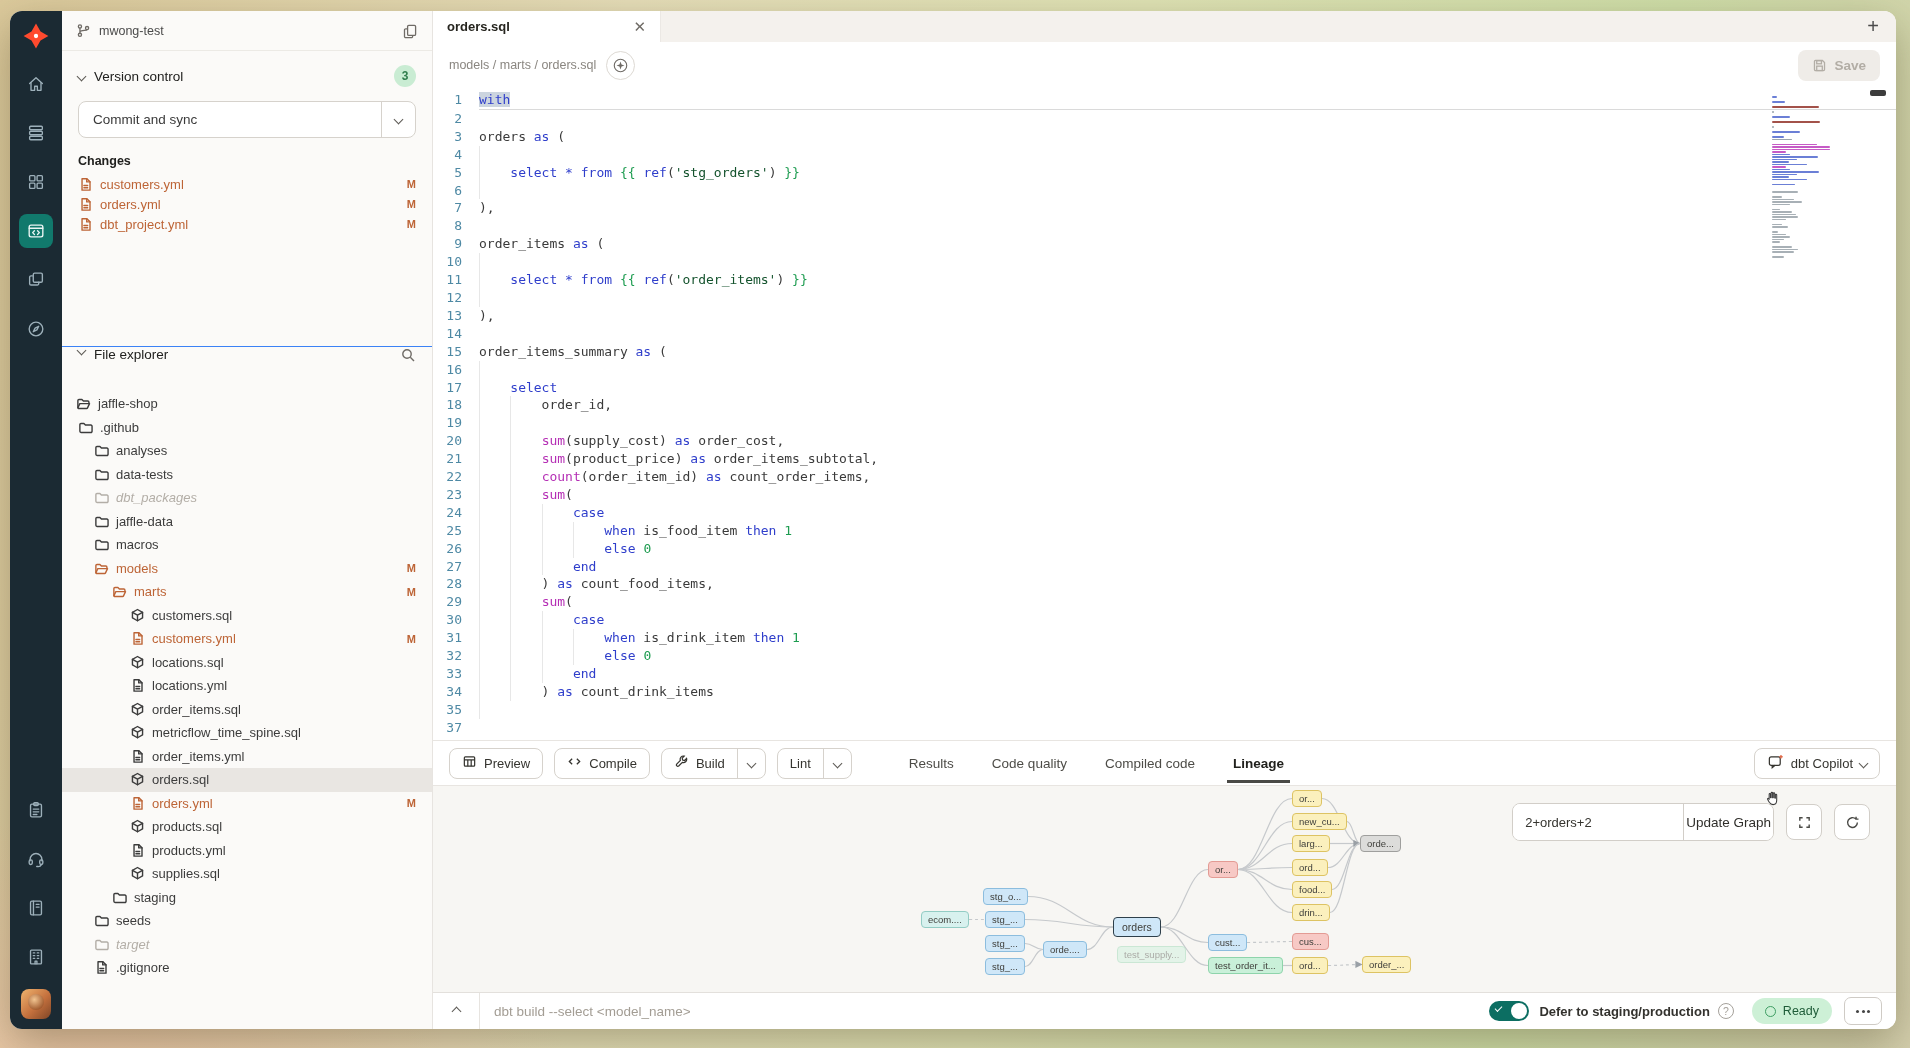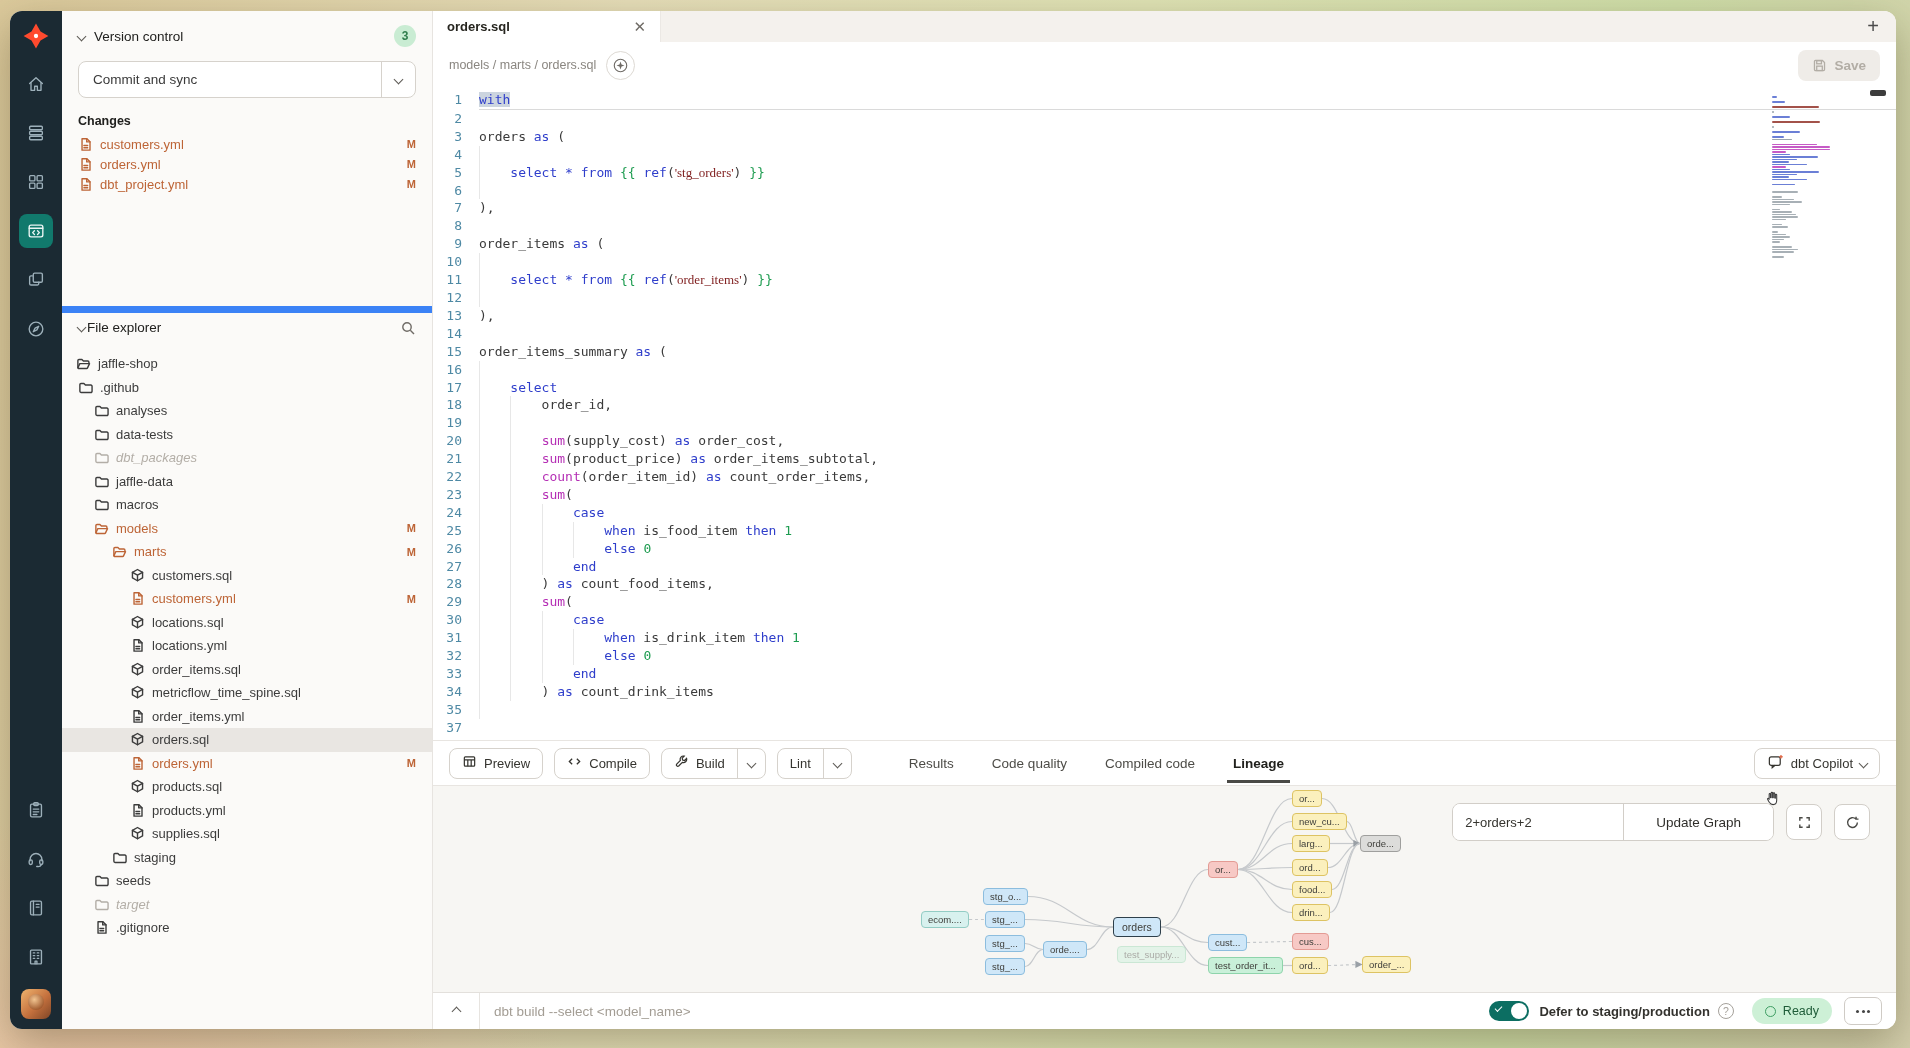--- a/index.html
+++ b/index.html
@@ -42,21 +42,21 @@
     transform:rotate(45deg); display:inline-block; flex:none; }
   .chev.up { transform:rotate(225deg); }
   .commit-btn { margin-top:10px; height:37px; background:#fff; border:1px solid #d6d2cc; border-radius:8px;
     display:flex; align-items:center; cursor:pointer; }
   .commit-label { flex:1; padding:0 14px; font-size:13.5px; color:#3a3a3a; }
   .commit-caret { width:34px; align-self:stretch; border-left:1px solid #d6d2cc; display:flex;
     align-items:center; justify-content:center; }
   .changes-label { margin-top:16px; font-weight:bold; font-size:12.5px; color:#21211f; }
   .change-row { display:flex; align-items:center; gap:7px; height:20px; color:#bd6436; cursor:pointer; }
   .change-row .m { margin-left:auto; font-weight:bold; font-size:11px; }
-  .fe-header { height:36px; border-top:7px solid #3b82f6; display:flex; align-items:center; gap:2px;
+  .fe-header { height:36px; border-top:1px solid #3b82f6; display:flex; align-items:flex-start; gap:9px;
     padding:0 16px; }
   .tree { flex:1; padding-top:10px; overflow:hidden; }
   .trow { height:23.5px; display:flex; align-items:center; gap:7px; padding-right:16px; cursor:pointer; }
   .trow .lbl { white-space:nowrap; }
   .trow .m { margin-left:auto; font-weight:bold; font-size:11px; color:#bd6436; }
   .trow.muted { color:#b3aea7; font-style:italic; }
   .trow.modified { color:#bd6436; }
   .trow.selected { background:#e9e6e2; }
   .ticon { display:flex; align-items:center; flex:none; }
 
@@ -76,21 +76,21 @@
   .save-btn { margin-left:auto; height:31px; padding:0 14px; background:#efece8; color:#b2ada5;
     border-radius:8px; display:flex; align-items:center; gap:7px; font-size:13.5px; font-weight:bold; }
 
   .codearea { flex:1; position:relative; overflow:hidden; background:#fff;
     font-family:"DejaVu Sans Mono", monospace; font-size:13px; line-height:17.9px; padding-top:3px; }
   .crow { display:flex; }
   .crow .ln { width:46px; flex:none; text-align:right; padding-right:17px; color:#4e89a4; user-select:none; }
   .crow .lc { position:relative; white-space:pre; flex:1; color:#3a3a3a; }
   .crow.cur .lc { border-bottom:1px solid #dadada; }
   .guide { position:absolute; top:0; bottom:0; border-left:1px solid #e7e7e7; }
-  .tk.k { color:#2f3ecb; } .tk.f { color:#b52fb5; } .tk.s { color:#7f1d1d;font-family:Liberation Serif, serif; }
+  .tk.k { color:#2f3ecb; } .tk.f { color:#b52fb5; } .tk.s { color:#14532d; }
   .tk.j { color:#1d9c50; } .tk.n { color:#1d9c50; }
   .tk.hl { background:#ccd5df; }
   .minimap { position:absolute; top:8px; right:60px; width:64px; }
   .mmbar { border-radius:1px; }
   .mm-thumb { position:absolute; top:2px; right:10px; width:16px; height:6px; background:#3c3c3c; border-radius:2px; }
 
   .actionbar { height:45px; border-top:1px solid #e8e5e1; display:flex; align-items:center;
     padding:0 16px; gap:11px; flex:none; background:#fff; }
   .abtn { height:31px; border:1px solid #d6d2cc; border-radius:8px; background:#fff; display:flex;
     align-items:center; cursor:pointer; color:#35342f; font-size:13px; }
@@ -107,21 +107,21 @@
   .ln-canvas { position:absolute; inset:0; }
   .ln-canvas svg { position:absolute; inset:0; }
   .ln-node { position:absolute; font-size:9.5px; color:#40403c; padding:2px 6px; border-radius:4px;
     border:1px solid; white-space:nowrap; cursor:pointer; background:#fff; }
   .ln-node.selected { border-width:1.8px; border-color:#2e3f4a; font-size:10.5px; padding:3px 8px; }
   .ln-node.faded { opacity:.42; }
   .ln-controls { position:absolute; top:17px; right:26px; display:flex; align-items:center; }
   .ln-filter { display:flex; height:38px; border:1px solid #d2cec8; border-radius:8px; background:#fff; overflow:hidden; }
   .ln-filter input { border:0; outline:0; width:170px; padding:16px 12px; font-size:13px; color:#35342f;
     font-family:"Liberation Sans",sans-serif; }
-  .ln-update { border-left:1px solid #d2cec8; padding:0 32px; display:flex; align-items:center;
+  .ln-update { border-left:1px solid #d2cec8; padding:0 2px; display:flex; align-items:center;
     font-size:13.5px; color:#2f2e2a; cursor:pointer; background:#fff; }
   .sq-btn { width:36px; height:36px; border:1px solid #d2cec8; border-radius:8px; background:#fff;
     display:flex; align-items:center; justify-content:center; color:#4a4a46; cursor:pointer; }
   .ln-controls .sq-btn { margin-left:12px; }
 
   
   .bottombar-wrap { display:flex; flex-direction:column; flex:1; min-width:0; }
   .statusbar { height:37px; border-top:1px solid #e3e0dc; background:#fff; display:flex; align-items:center;
     padding:0 14px 0 0; flex:none; }
   .sb-collapse { width:46px; display:flex; align-items:center; justify-content:center; cursor:pointer; }
@@ -227,20 +227,38 @@
           <svg width="20" height="20" viewBox="0 0 22 22" fill="none" stroke="currentColor" stroke-width="1.5" stroke-linecap="round" stroke-linejoin="round">
             <rect x="5" y="3.5" width="12" height="15" rx="1"></rect>
             <path d="M8 6.5 h1.6 M12.4 6.5 H14 M8 9.5 h1.6 M12.4 9.5 H14 M8 12.5 h1.6 M12.4 12.5 H14 M10 18.5 v-3 h2 v3"></path>
           </svg>
         </div>
       </div>
     <div class="avatar"></div>
   </div>
 
   <div class="sidebar">
+    <div class="ws-header">
+      <span class="icon-btn">
+        <svg width="15" height="15" viewBox="0 0 16 16" fill="none" stroke="currentColor" stroke-width="1.4">
+          <circle cx="4.2" cy="3.6" r="1.7"></circle>
+            <circle cx="4.2" cy="12.6" r="1.7"></circle>
+            <circle cx="11.8" cy="5.4" r="1.7"></circle>
+          <path d="M4.2 5.3 v5.6 M4.2 9.8 c0-2.6 7.6-1.4 7.6-2.7"></path>
+        </svg>
+      </span>
+      <span>mwong-test</span>
+      <span class="grow"></span>
+      <span class="icon-btn">
+        <svg width="16" height="16" viewBox="0 0 16 16" fill="none" stroke="currentColor" stroke-width="1.3">
+          <rect x="5.6" y="2.4" width="8" height="10" rx="1.2"></rect>
+          <path d="M10.6 12.4 v1.1 a1.2 1.2 0 0 1 -1.2 1.2 H3.7 a1.2 1.2 0 0 1 -1.2 -1.2 V7 a1.2 1.2 0 0 1 1.2 -1.2 h1.4"></path>
+        </svg>
+      </span>
+    </div>
 
     <div class="vc-section">
       <div class="sec-title-row">
         <span class="chev"></span>
         <span class="sec-title">Version control</span>
         <span class="badge-count">3</span>
       </div>
       <div class="commit-btn">
         <span class="commit-label">Commit and sync</span>
         <span class="commit-caret">

